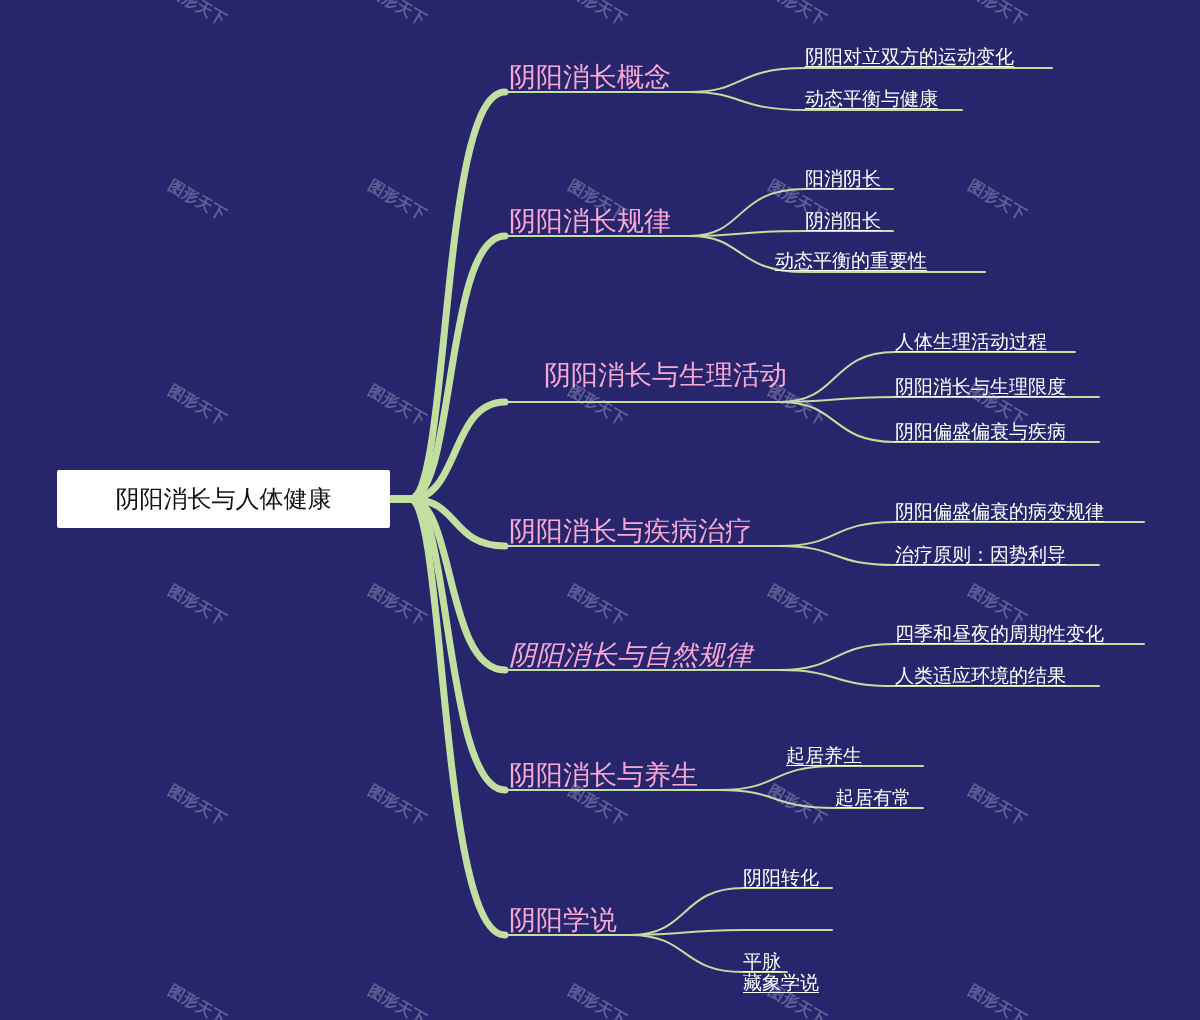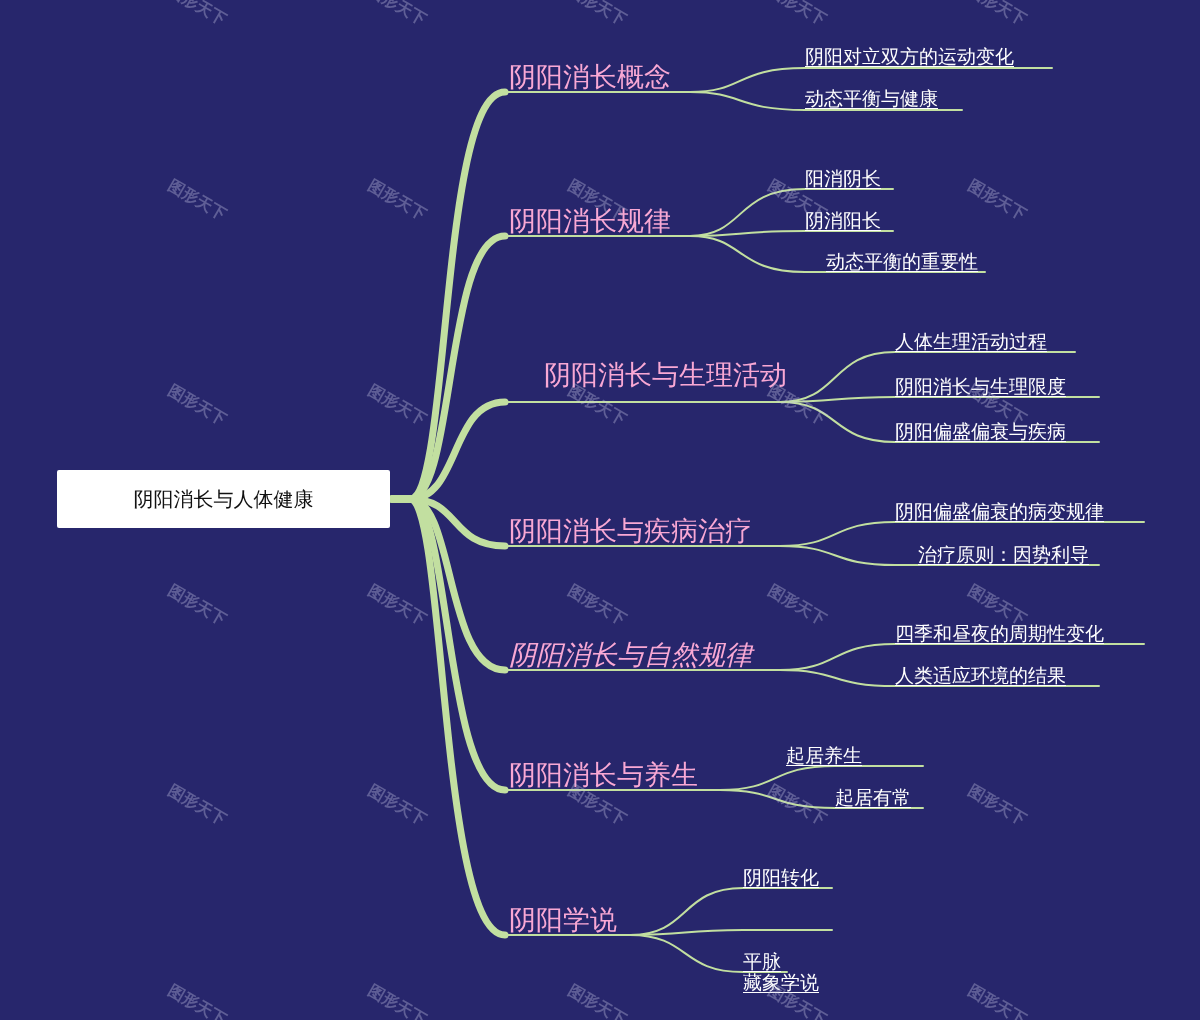--- a/index.html
+++ b/index.html
@@ -1,21 +1,21 @@
 <!DOCTYPE html>
 <html><head>
 <meta charset="utf-8">
 <style>
   html, body { margin:0; padding:0; }
   body { width:1200px; height:1020px; background:#27266c; position:relative; overflow:hidden;
          font-family:"DejaVu Sans","Liberation Sans",sans-serif; }
   svg.links { position:absolute; left:0; top:0; }
   .root { position:absolute; left:57px; top:470px; width:333px; height:58px; background:#ffffff;
           border-radius:2px; display:flex; align-items:center; justify-content:center;
-          font-size:20px; color:#111; }
+          font-size:24px; color:#111; }
   .branch { position:absolute; color:#f9a8d4; font-size:27px; line-height:30px; white-space:nowrap; }
   .leaf { position:absolute; color:#ffffff; font-size:19px; line-height:24px; white-space:nowrap;
           text-decoration:underline; text-underline-offset:3px; }
   .wm { position:absolute; color:rgba(200,200,230,0.35); font-size:16px; transform:rotate(30deg);
         font-weight:bold; white-space:nowrap; pointer-events:none; }
 </style>
 </head>
 <body>
 
 <svg class="links" width="1200" height="1020">
@@ -60,26 +60,26 @@
 <div class="branch" style="left:509px;top:360px;margin-left:35px;">阴阳消长与生理活动</div>
 <div class="branch" style="left:509px;top:516px;">阴阳消长与疾病治疗</div>
 <div class="branch" style="left:509px;top:640px;font-style:italic;">阴阳消长与自然规律</div>
 <div class="branch" style="left:509px;top:760px;">阴阳消长与养生</div>
 <div class="branch" style="left:509px;top:905px;">阴阳学说</div>
 
 <div class="leaf" style="left:805px;top:44px;">阴阳对立双方的运动变化</div>
 <div class="leaf" style="left:805px;top:86px;">动态平衡与健康</div>
 <div class="leaf" style="left:805px;top:166px;">阳消阴长</div>
 <div class="leaf" style="left:805px;top:208px;">阴消阳长</div>
-<div class="leaf" style="left:826px;top:249px;">动态平衡的重要性</div>
+<div class="leaf" style="left:775px;top:249px;font-family:Liberation Serif, serif;">动态平衡的重要性</div>
 <div class="leaf" style="left:895px;top:329px;">人体生理活动过程</div>
 <div class="leaf" style="left:895px;top:374px;">阴阳消长与生理限度</div>
 <div class="leaf" style="left:895px;top:419px;">阴阳偏盛偏衰与疾病</div>
 <div class="leaf" style="left:895px;top:499px;">阴阳偏盛偏衰的病变规律</div>
-<div class="leaf" style="left:895px;top:542px;margin-left:23px;">治疗原则：因势利导</div>
+<div class="leaf" style="left:895px;top:542px;">治疗原则：因势利导</div>
 <div class="leaf" style="left:895px;top:621px;">四季和昼夜的周期性变化</div>
 <div class="leaf" style="left:895px;top:663px;">人类适应环境的结果</div>
 <div class="leaf" style="left:786px;top:743px;">起居养生</div>
 <div class="leaf" style="left:835px;top:785px;">起居有常</div>
 <div class="leaf" style="left:743px;top:865px;">阴阳转化</div>
 <div class="leaf" style="left:743px;top:934px;margin-top:36px;">藏象学说</div>
 <div class="leaf" style="left:743px;top:949px;">平脉</div>
 
 <div class="wm" style="left:165px;top:190px;">图形天下</div>
 <div class="wm" style="left:365px;top:190px;">图形天下</div>

